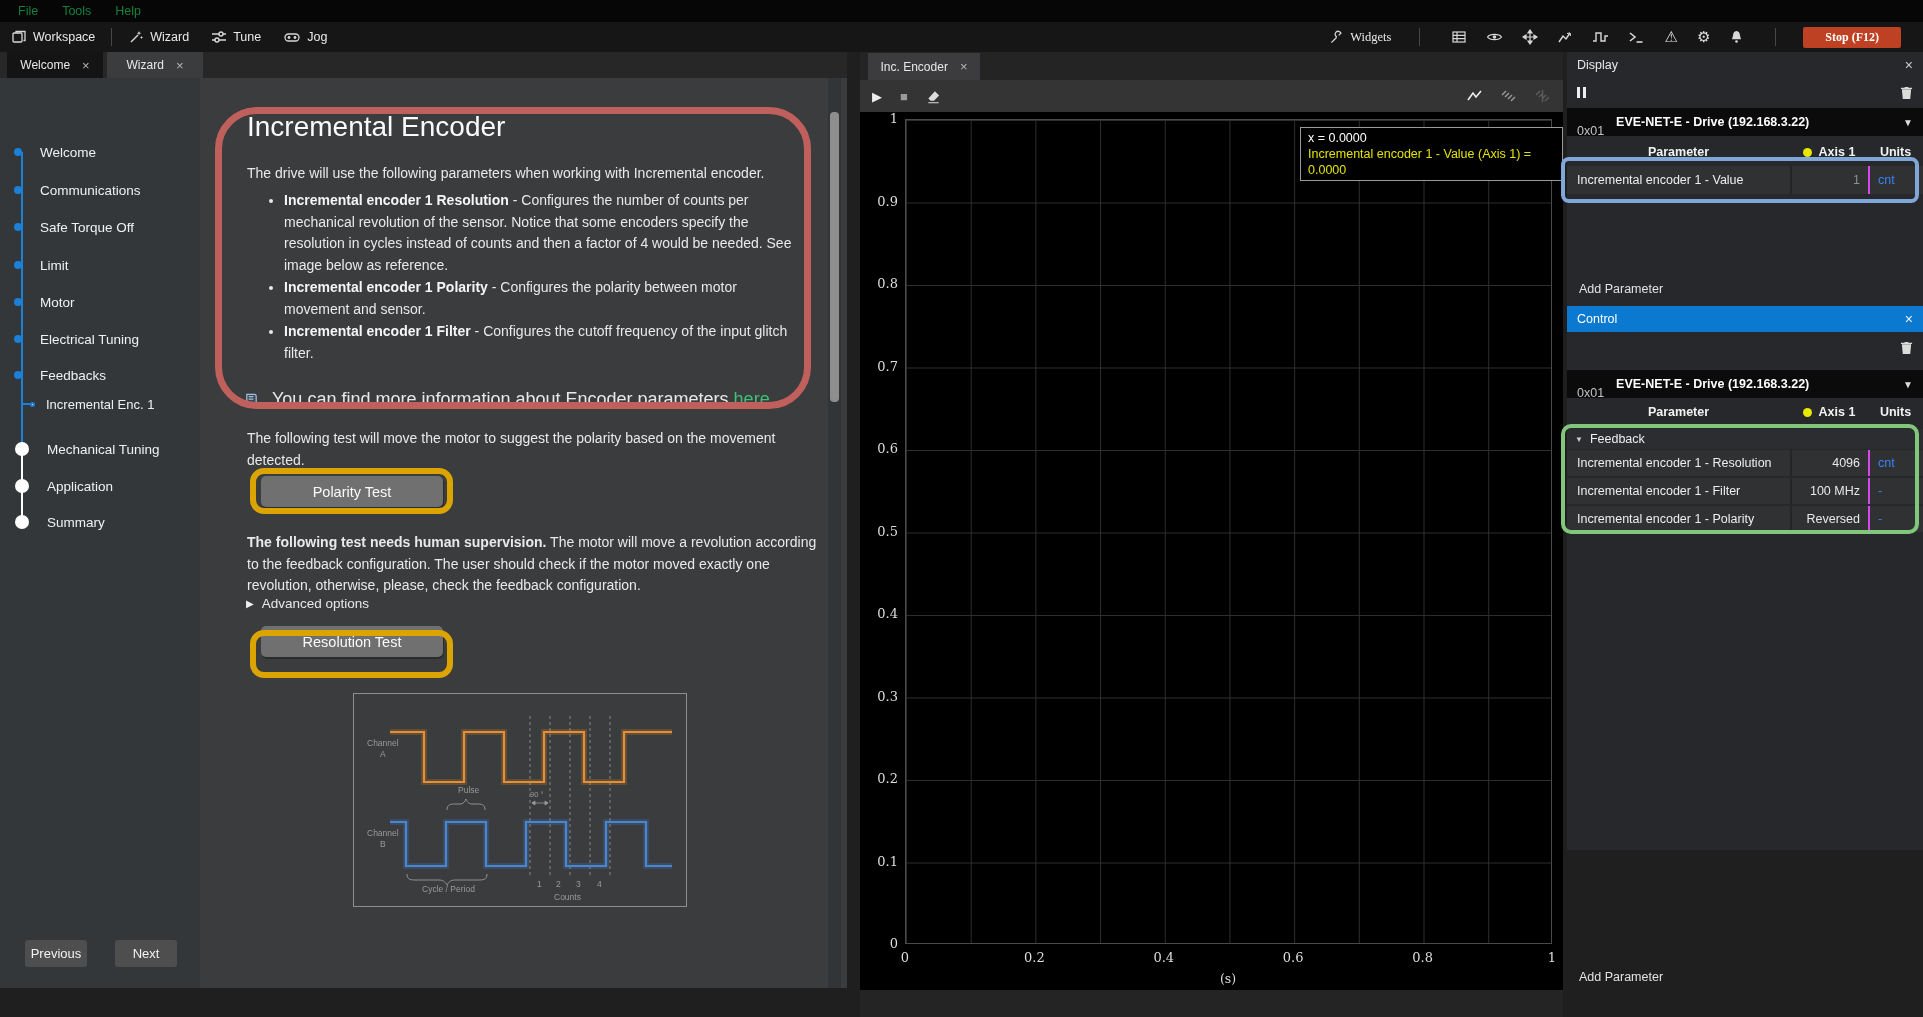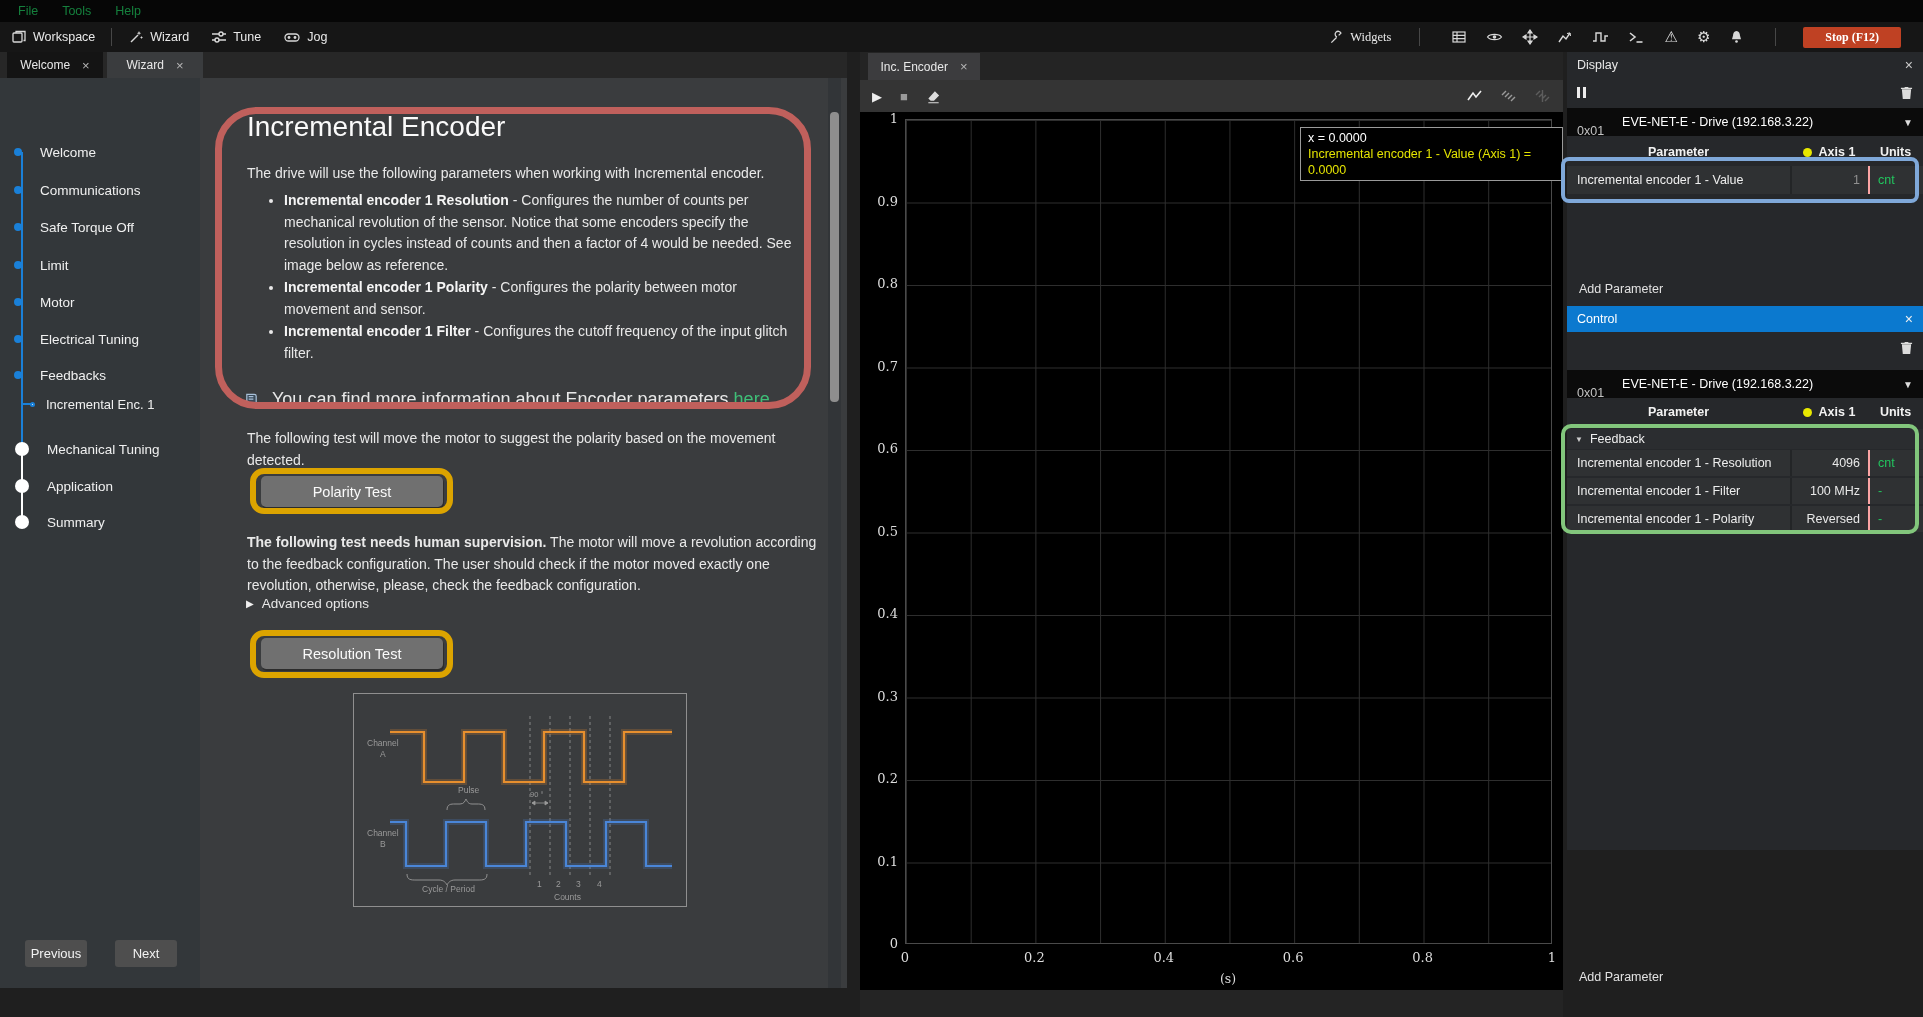--- a/index.html
+++ b/index.html
@@ -59,21 +59,21 @@
   #note-line { position:absolute; left:44px; top:311px; display:flex; align-items:center; gap:13px; font-size:18px; }
   #note-line a { color:#3fbf77; text-decoration:none; }
   #polarity-text { left:47px; top:350px; width:570px; }
   .orange-box { position:absolute; width:203px; border:6px solid #dca400; border-radius:14px; pointer-events:none; }
   #orange1 { left:50px; top:390px; height:46px; }
   #orange2 { left:50px; top:552px; height:48px; }
   .test-btn { position:absolute; left:61px; width:182px; height:31px; background:#707070;
     border-radius:5px; box-shadow:1px 2px 0 #2c2c2c; display:flex; align-items:center; justify-content:center;
     font-size:14.5px; color:#fafafa; }
   #btn-polarity { top:398px; }
-  #btn-resolution { top:560px; }
+  #btn-resolution { top:548px; }
   #supervision { left:47px; top:454px; width:575px; }
   #advanced { position:absolute; left:46px; top:518px; display:flex; align-items:center; gap:8px; font-size:13.5px; }
   #advanced .tri { font-size:10px; color:#f0f0f0; }
   #diagram { position:absolute; left:153px; top:615px; width:334px; height:214px;
     border:1px solid #8f8f8f; background:#3a3c3e; }
   #wscrollbar { position:absolute; left:628px; top:0; width:13px; height:100%; background:#323538; }
   #wscroll-thumb { position:absolute; left:2px; top:34px; width:9px; height:290px; background:#8e8e8e; border-radius:4px; }
   
   #plot-panel { position:absolute; left:860px; top:52px; width:703px; height:965px; background:#242424; }
   #plot-tab { position:absolute; left:8px; top:1px; width:112px; height:27px; background:#3c3c3e;
@@ -104,35 +104,35 @@
   #display-panel { position:absolute; left:1567px; top:52px; width:356px; height:798px; background:#26282b; font-size:12.5px; }
   .dp-row { position:absolute; left:0; width:100%; display:flex; align-items:center; }
   #dp-header { top:0; height:26px; padding:0 10px; }
   #dp-header .x { margin-left:auto; color:#cccccc; font-size:14px; }
   #dp-ctrl { top:26px; height:28px; padding:0 10px; }
   .pause-ic { display:flex; gap:3px; }
   .pause-ic i { display:block; width:3px; height:11px; background:#ededed; }
   .right-tool { margin-left:auto; }
   .devbar { position:absolute; left:0; width:100%; height:28px; background:#0b0b0b; display:flex; align-items:center; padding:0 10px; }
   .devbar .pfx { color:#c3c3c3;margin-top:17px; }
-  .devbar .nm { font-weight:normal; margin-left:18px; color:#fff; }
+  .devbar .nm { font-weight:bold; margin-left:12px; color:#fff; }
   .devbar .caret { margin-left:auto; font-size:10px; color:#dddddd; }
   #dev1 { top:56px; } #dev2 { top:318px; }
   .cols-hdr { position:absolute; left:0; width:100%; height:24px; display:grid; grid-template-columns:223px 78px 55px;
     align-items:center; font-weight:bold; color:#f2f2f2; }
   .cols-hdr .c1 { text-align:center; }
   .cols-hdr .c2 { display:flex; align-items:center; justify-content:center; gap:7px; }
   .cols-hdr .c3 { text-align:center; }
   .ydot { width:9px; height:9px; border-radius:50%; background:#e8e800; }
   #hdr1 { top:88px; } #hdr2 { top:348px; }
   .prow { position:absolute; left:0; width:100%; height:26px; background:#2f3133; display:grid;
     grid-template-columns:223px 78px 55px; align-items:center; }
   .prow .nm { padding-left:10px; color:#eeeeee; }
   .prow .val { text-align:right; padding-right:8px; border-left:2px solid #232527; align-self:stretch; display:flex; align-items:center; justify-content:flex-end; }
-  .prow .un { padding-left:8px; border-left:2px solid #fca5a5; align-self:stretch; display:flex; align-items:center; color:#22c55e; }
+  .prow .un { padding-left:8px; border-left:2px solid #d946ef; align-self:stretch; display:flex; align-items:center; color:#3b82f6; }
   .val.dim { color:#8f8f8f; }
   #row-value { top:114px; height:28px; }
   #add1 { position:absolute; left:12px; top:230px; color:#e2e2e2; }
   #control-bar { position:absolute; left:0; top:254px; width:100%; height:26px; background:#0b79cf;
     display:flex; align-items:center; padding:0 10px; color:#fff; }
   #control-bar .x { margin-left:auto; font-size:14px; color:#f0f0f0; }
   #trash-row2 { top:282px; height:26px; padding:0 10px; }
   #group-hdr { position:absolute; left:0; top:377px; width:100%; height:20px; background:#2b2d30;
     display:flex; align-items:center; padding:0 8px; gap:7px; color:#efefef; }
   #group-hdr .caret { font-size:8px; color:#cccccc; }

